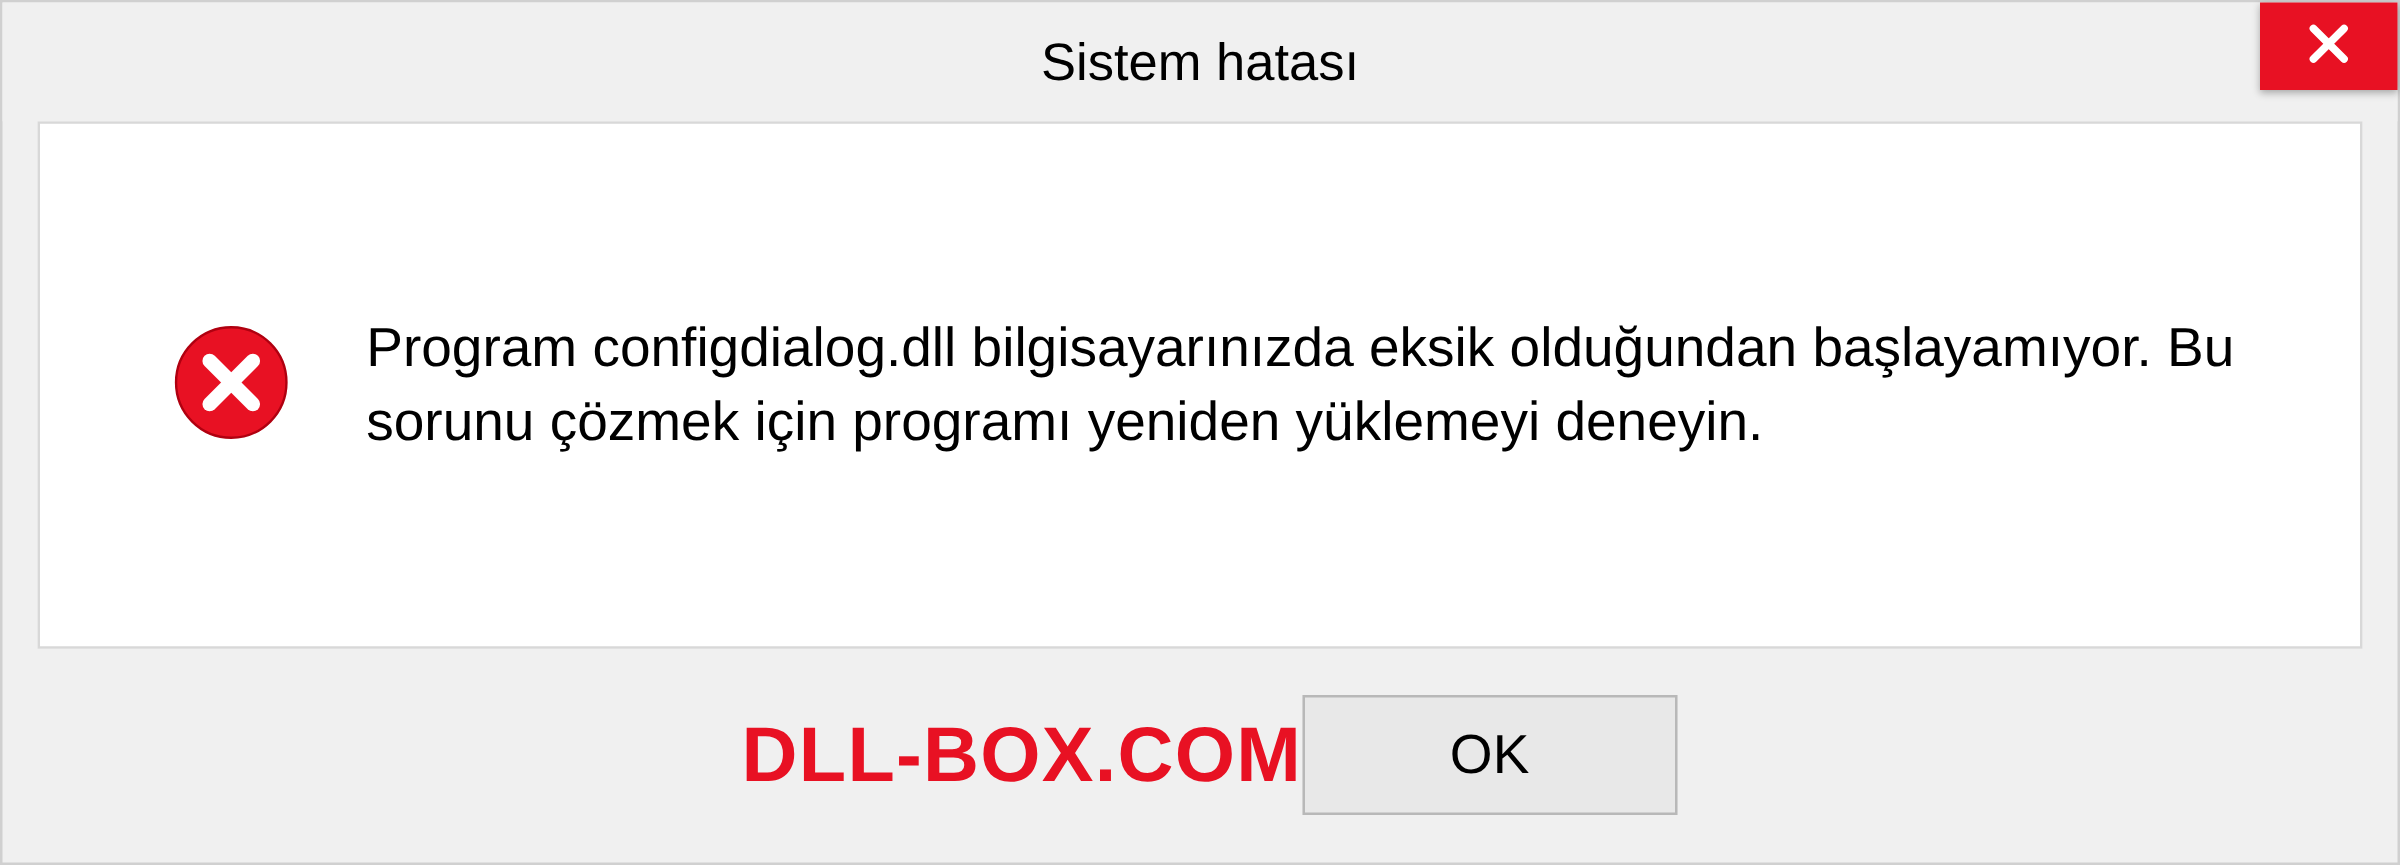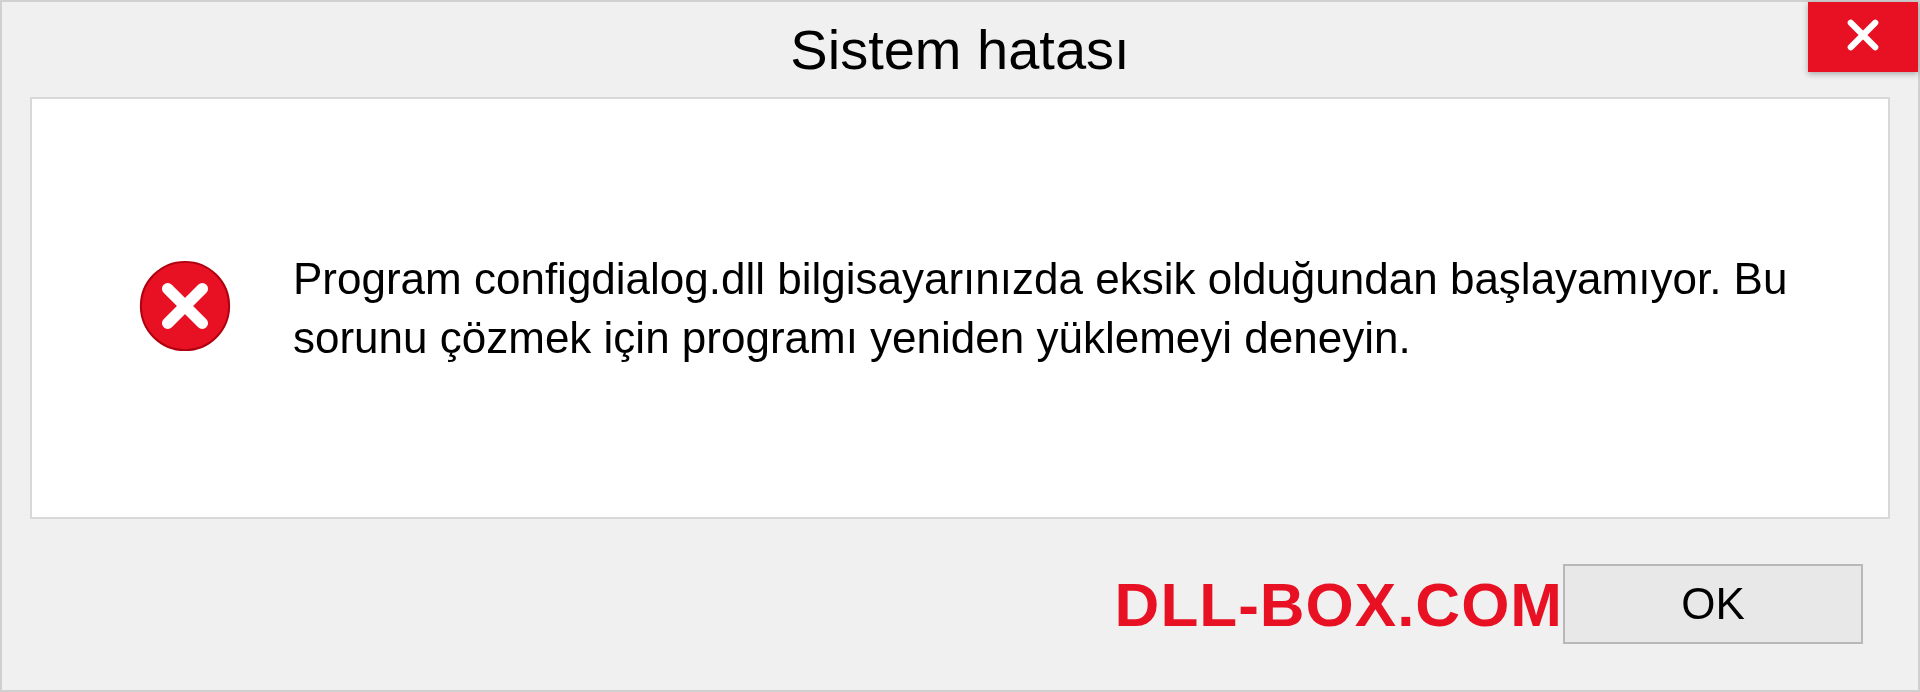--- a/index.html
+++ b/index.html
@@ -23,21 +23,21 @@
     }
     .titlebar {
       height: 95px;
       display: flex;
       align-items: center;
       justify-content: center;
       position: relative;
       background: #f0f0f0;
     }
     .title-text {
-      font-size: 56px;
+      font-size: 42px;
       font-weight: 400;
       color: #000;
     }
     .close-btn {
       position: absolute;
       right: 0;
       top: 0;
       width: 110px;
       height: 70px;
       background: #e81123;
@@ -71,34 +71,34 @@
     .message-text {
       font-size: 44px;
       line-height: 1.35;
       color: #000;
       font-weight: 400;
     }
     .footer {
       height: 170px;
       display: flex;
       align-items: center;
-      justify-content: flex-end;
+      justify-content: center;
       padding: 0 55px 0 70px;
       border-radius: 23px;
     }
     .watermark {
       font-size: 62px;
       font-weight: 800;
       color: #e81123;
       letter-spacing: 1px;
       font-family: Arial, sans-serif;
     }
     .ok-btn {
       width: 300px;
-      height: 80px;
+      height: 96px;
       background: #e8e8e8;
       border: 2px solid #b8b8b8;
       font-size: 44px;
       color: #000;
       display: flex;
       align-items: center;
       justify-content: center;
       cursor: pointer;
     }
   </style>

